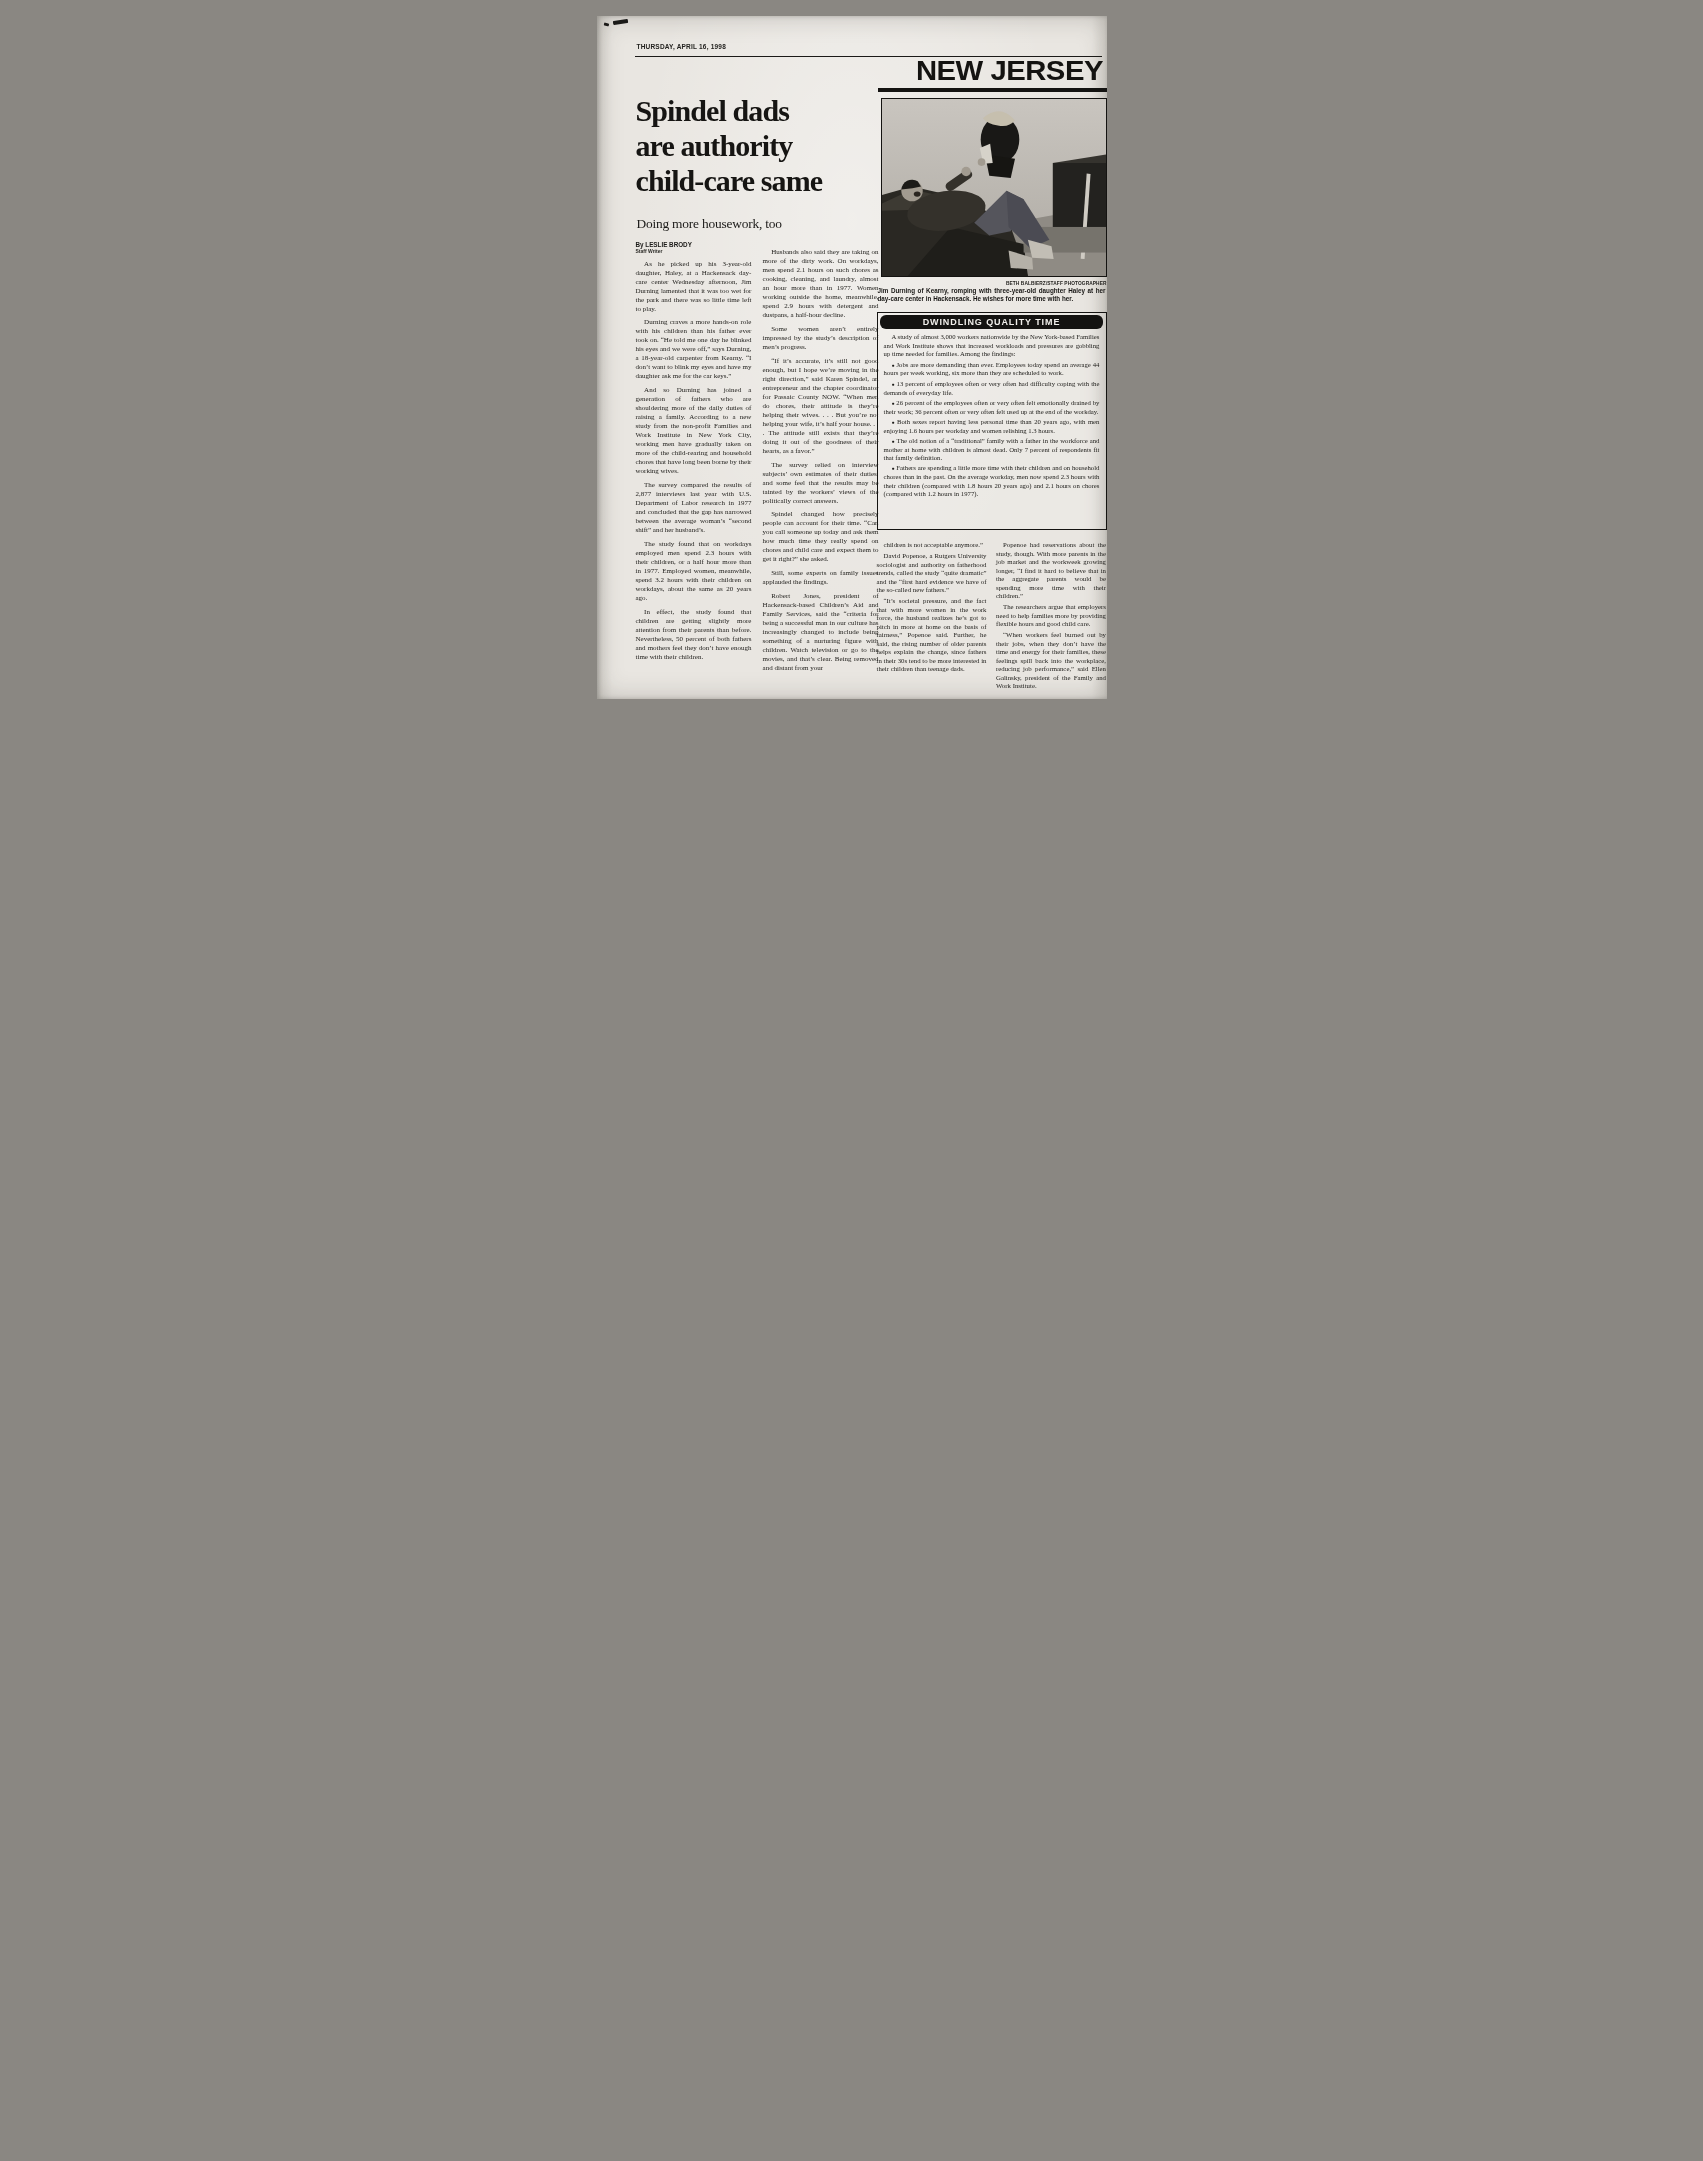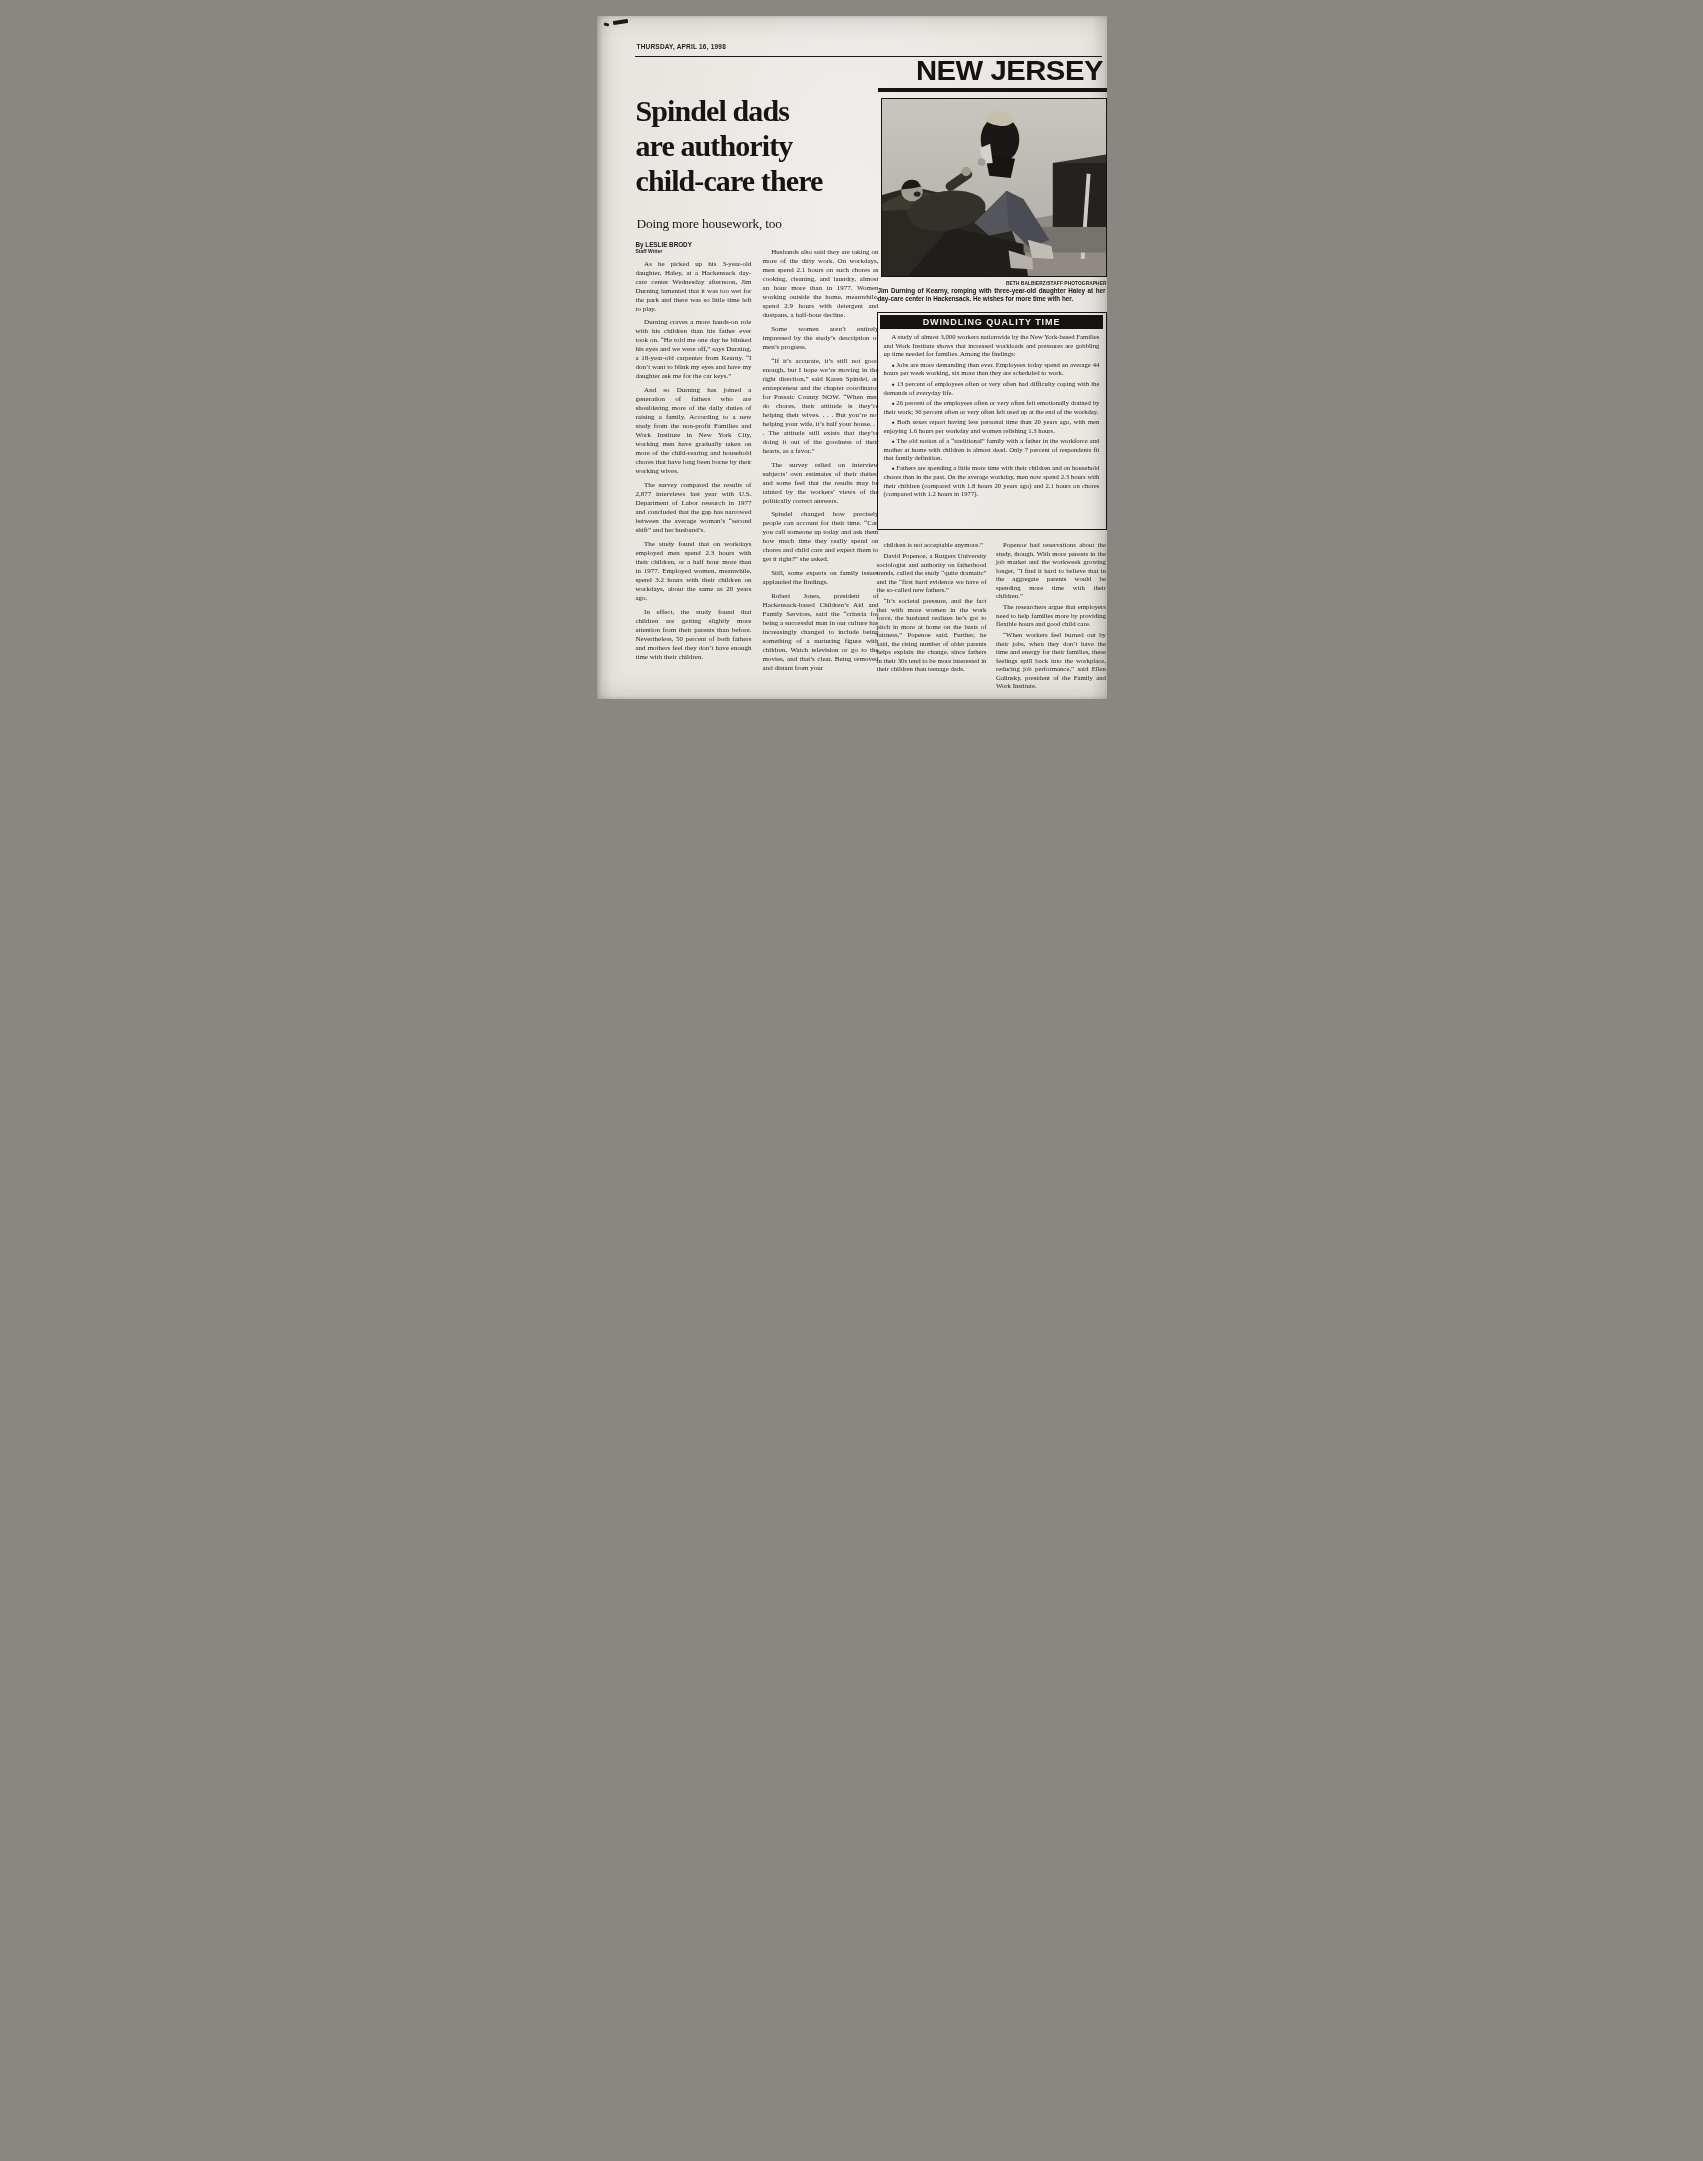--- a/index.html
+++ b/index.html
@@ -74,21 +74,21 @@
     font-size:6.3px; line-height:8.4px; color:#171614; text-align:justify;
   }
 
   .factbox {
     position:absolute; left:280px; top:296px; width:230px; height:218px;
     border:0.9px solid #141311; background:rgba(255,255,255,.12); padding:2.2px 2.6px;
   }
   .factbox-header {
     background:#141311; color:#f1efeb; text-align:center;
     font-family:"Liberation Sans", sans-serif; font-weight:bold;
-    font-size:9px; letter-spacing:0.9px; padding:1.7px 0 2.2px; margin-bottom:4.3px;
+    font-size:9px; letter-spacing:0.9px; padding:1.7px 0 2.2px; margin-bottom:4.3px;border-radius:6px;
   }
   .factbox-body { padding:0 3.5px; }
   .fact-p {
     font-size:6.7px; line-height:8.5px; text-align:justify;
     text-indent:7.8px; color:#1d1c19; margin-bottom:1.7px;
   }
   .bullet-dot { font-size:5.2px; vertical-align:0.4px; padding-right:1.7px; }
 
   .bottom-cols {
     position:absolute; left:280px; top:525px; width:230px;
@@ -107,21 +107,21 @@
 
   <div class="dateline">THURSDAY, APRIL 16, 1998</div>
   <div class="date-rule"></div>
 
   <div class="section-banner">NEW JERSEY</div>
   <div class="banner-bar"></div>
 
   <div class="headline">
     <div>Spindel dads</div>
     <div>are authority</div>
-    <div>child-care there</div>
+    <div>child-care same</div>
   </div>
 
   <div class="subhead">Doing more housework, too</div>
 
   <div class="cols">
     <div class="col col1">
       <div class="byline-block">
         <div class="byline">By LESLIE BRODY</div>
         <div class="staff">Staff Writer</div>
       </div>

